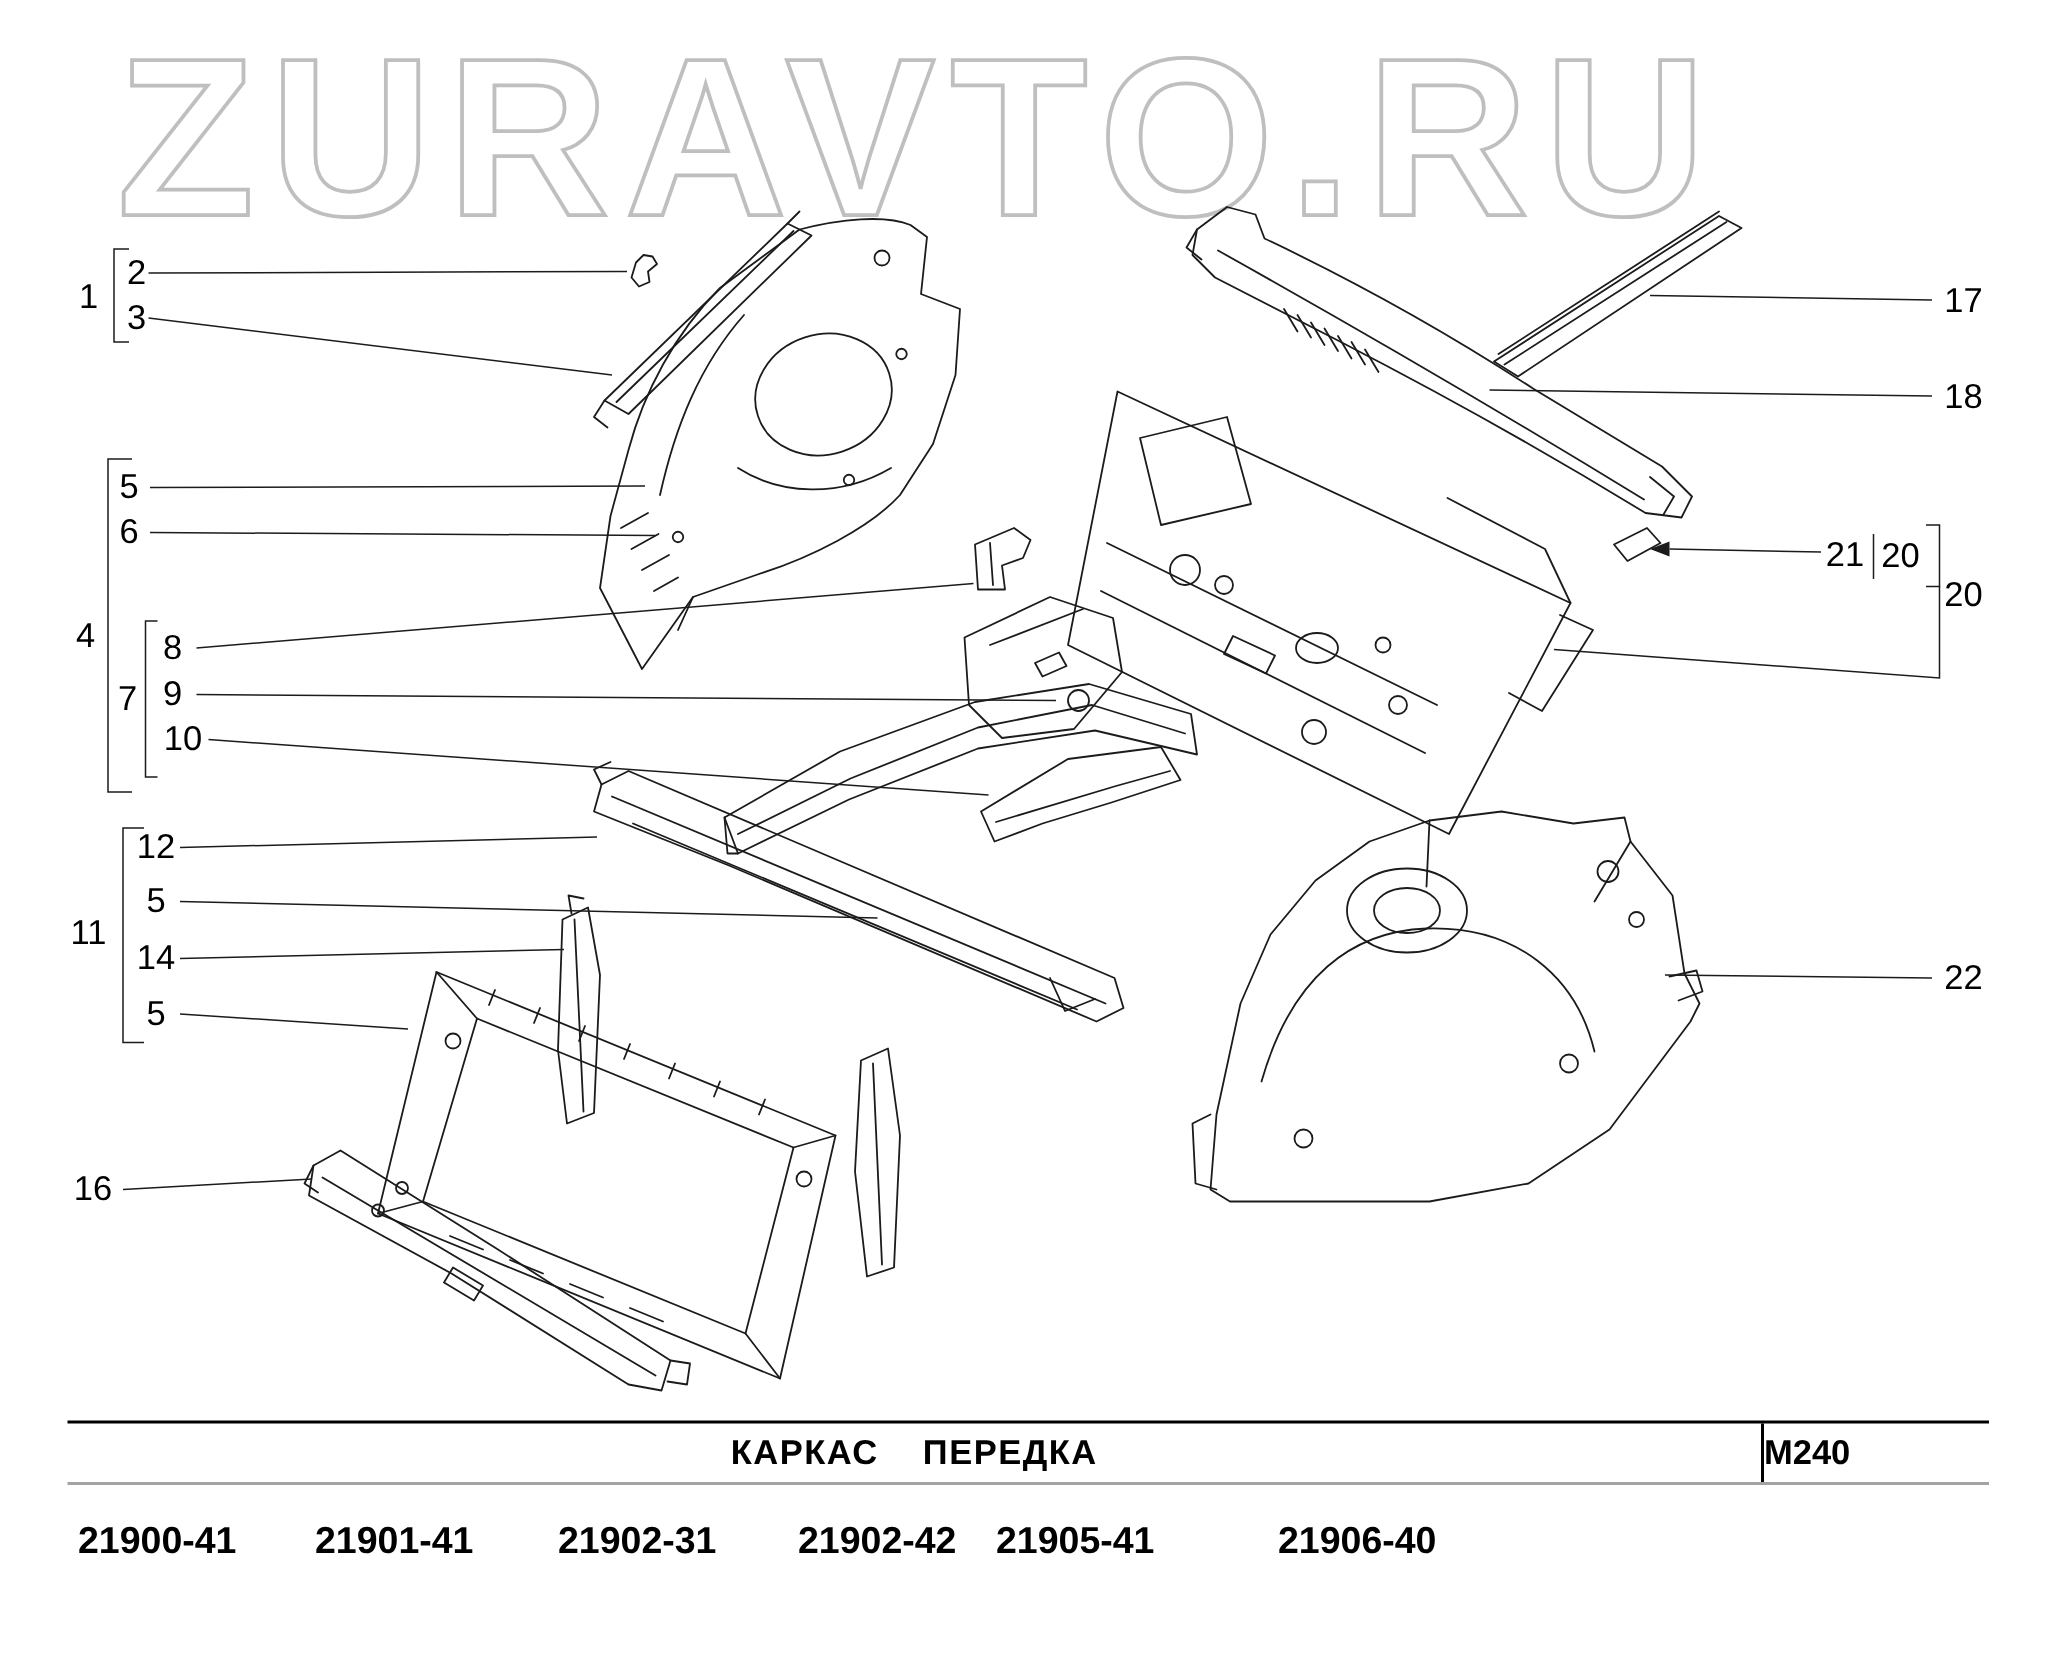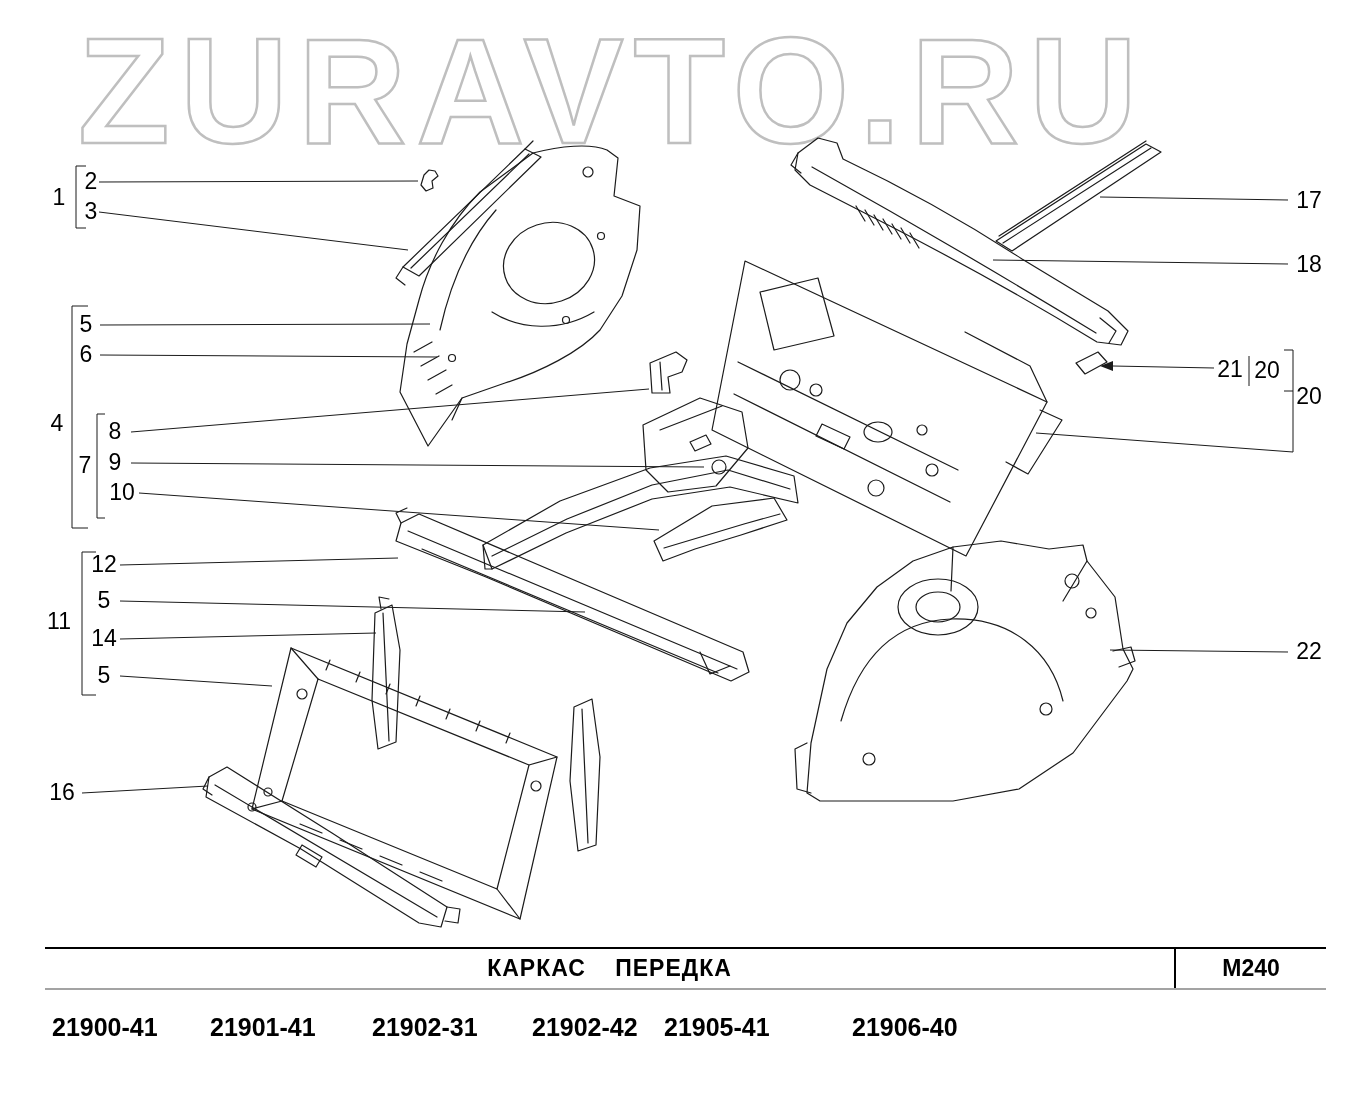--- a/index.html
+++ b/index.html
@@ -9,21 +9,21 @@
         letter-spacing:10px;line-height:1;white-space:nowrap;color:#6d28d9;
         -webkit-text-fill-color:transparent;-webkit-text-stroke:2.5px #bfbfbf;
         user-select:none;}
   .diagram{position:absolute;left:0;top:0;width:1370px;height:1111px;}
   .co{position:absolute;transform:translateX(-50%);font-size:23px;line-height:1;color:#000;}
   .titlebar{position:absolute;left:45px;top:947px;width:1281px;height:39px;
         border-top:2px solid #000;border-bottom:2px solid #a3a3a3;display:flex;align-items:center;}
   .title-cell{flex:1;text-align:center;}
   .title-cell span{font-weight:700;font-size:23px;letter-spacing:1px;word-spacing:22px;}
   .code-cell{width:150px;height:100%;border-left:2px solid #000;display:flex;
-        align-items:center;justify-content:center;}
+        align-items:center;justify-content:flex-start;}
   .code-cell span{font-weight:700;font-size:23px;}
   .model{position:absolute;top:1013px;font-size:25px;font-weight:700;}
 </style>
 </head>
 <body>
 
 <div class="page">
 
   <div class="watermark">ZURAVTO.RU</div>
 

